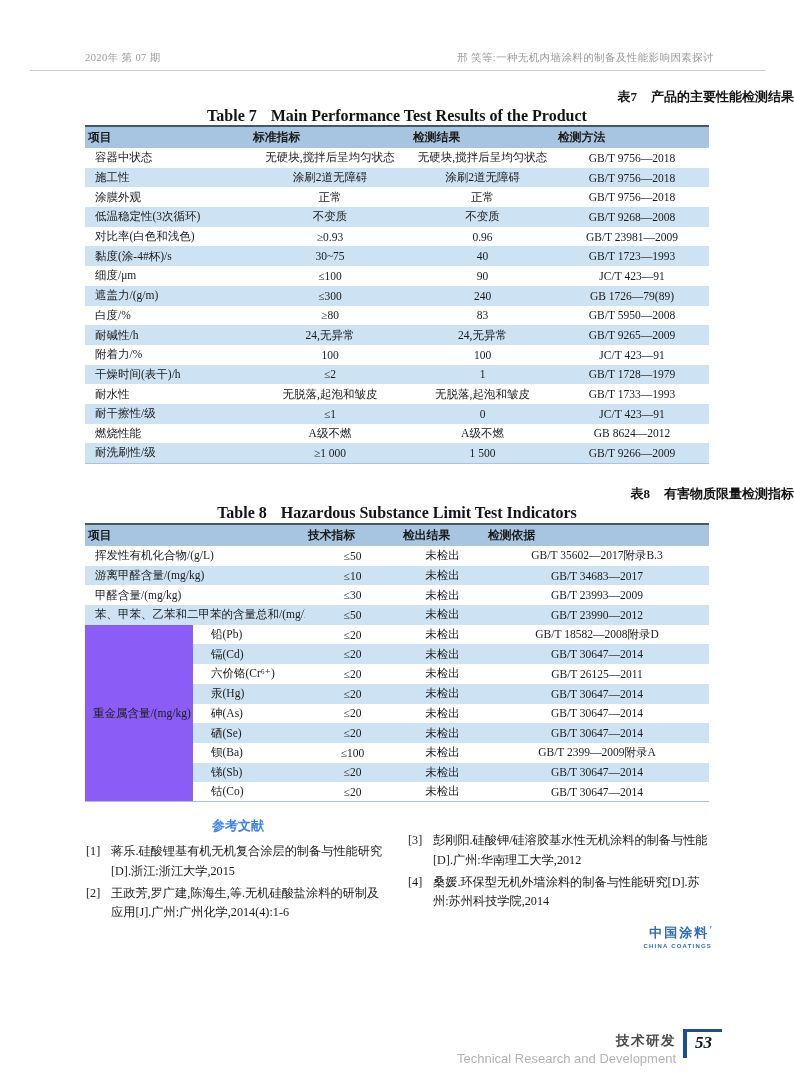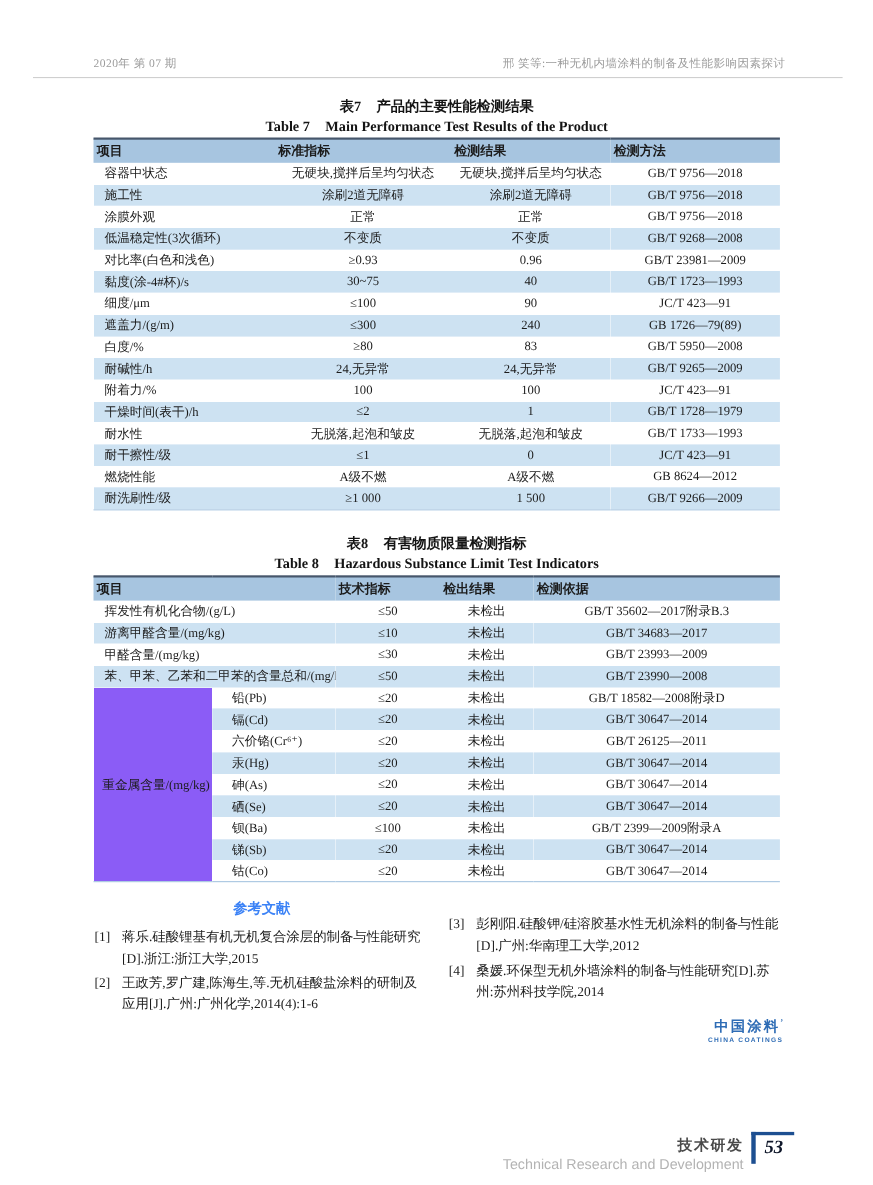--- a/index.html
+++ b/index.html
@@ -13,24 +13,24 @@
   .page-header {
     position:absolute; left:85px; right:80px; top:40px;
     display:flex; justify-content:space-between;
     font-size:10.5px; color:#9b9b9b; letter-spacing:0.4px;
   }
   .header-rule {
     position:absolute; left:30px; right:28px; top:59px;
     border-top:1px solid #cfcfcf; height:0;
   }
   
-  .caption-cn { position:absolute; left:0; width:100%; text-align:center;
+  .caption-cn { position:absolute; left:0; width:100%; text-align:right;
     font-size:13px; font-weight:bold; color:#141414; }
   .caption-en { position:absolute; left:0; width:100%; text-align:center;
-    font-size:13px; font-weight:bold; color:#141414; }
+    font-size:16px; font-weight:bold; color:#141414; }
   .cap-gap { margin-left:14px; }
   .t7-cn { top:77px; } .t7-en { top:96px; }
   .t8-cn { top:474px; } .t8-en { top:493px; }
   
   table.perf-table {
     position:absolute; left:85px; width:624px;
     border-collapse:collapse; table-layout:fixed;
     font-size:11.5px; color:#1b1b1b;
   }
   .t7 { top:114px; } .t8 { top:512px; }
@@ -252,21 +252,21 @@
         <tr>
           <td colspan="2" class="item-name">甲醛含量/(mg/kg)</td>
           <td>≤30</td>
           <td>未检出</td>
           <td>GB/T 23993—2009</td>
         </tr>
         <tr>
           <td colspan="2" class="item-name">苯、甲苯、乙苯和二甲苯的含量总和/(mg/kg)</td>
           <td>≤50</td>
           <td>未检出</td>
-          <td>GB/T 23990—2008</td>
+          <td>GB/T 23990—2012</td>
         </tr>
       </tbody>
     <tbody>
         <tr>
           <td rowspan="9" class="group-label">重金属含量/(mg/kg)</td>
           <td class="sub-item">铅(Pb)</td>
           <td>≤20</td>
           <td>未检出</td>
           <td>GB/T 18582—2008附录D</td>
         </tr>

